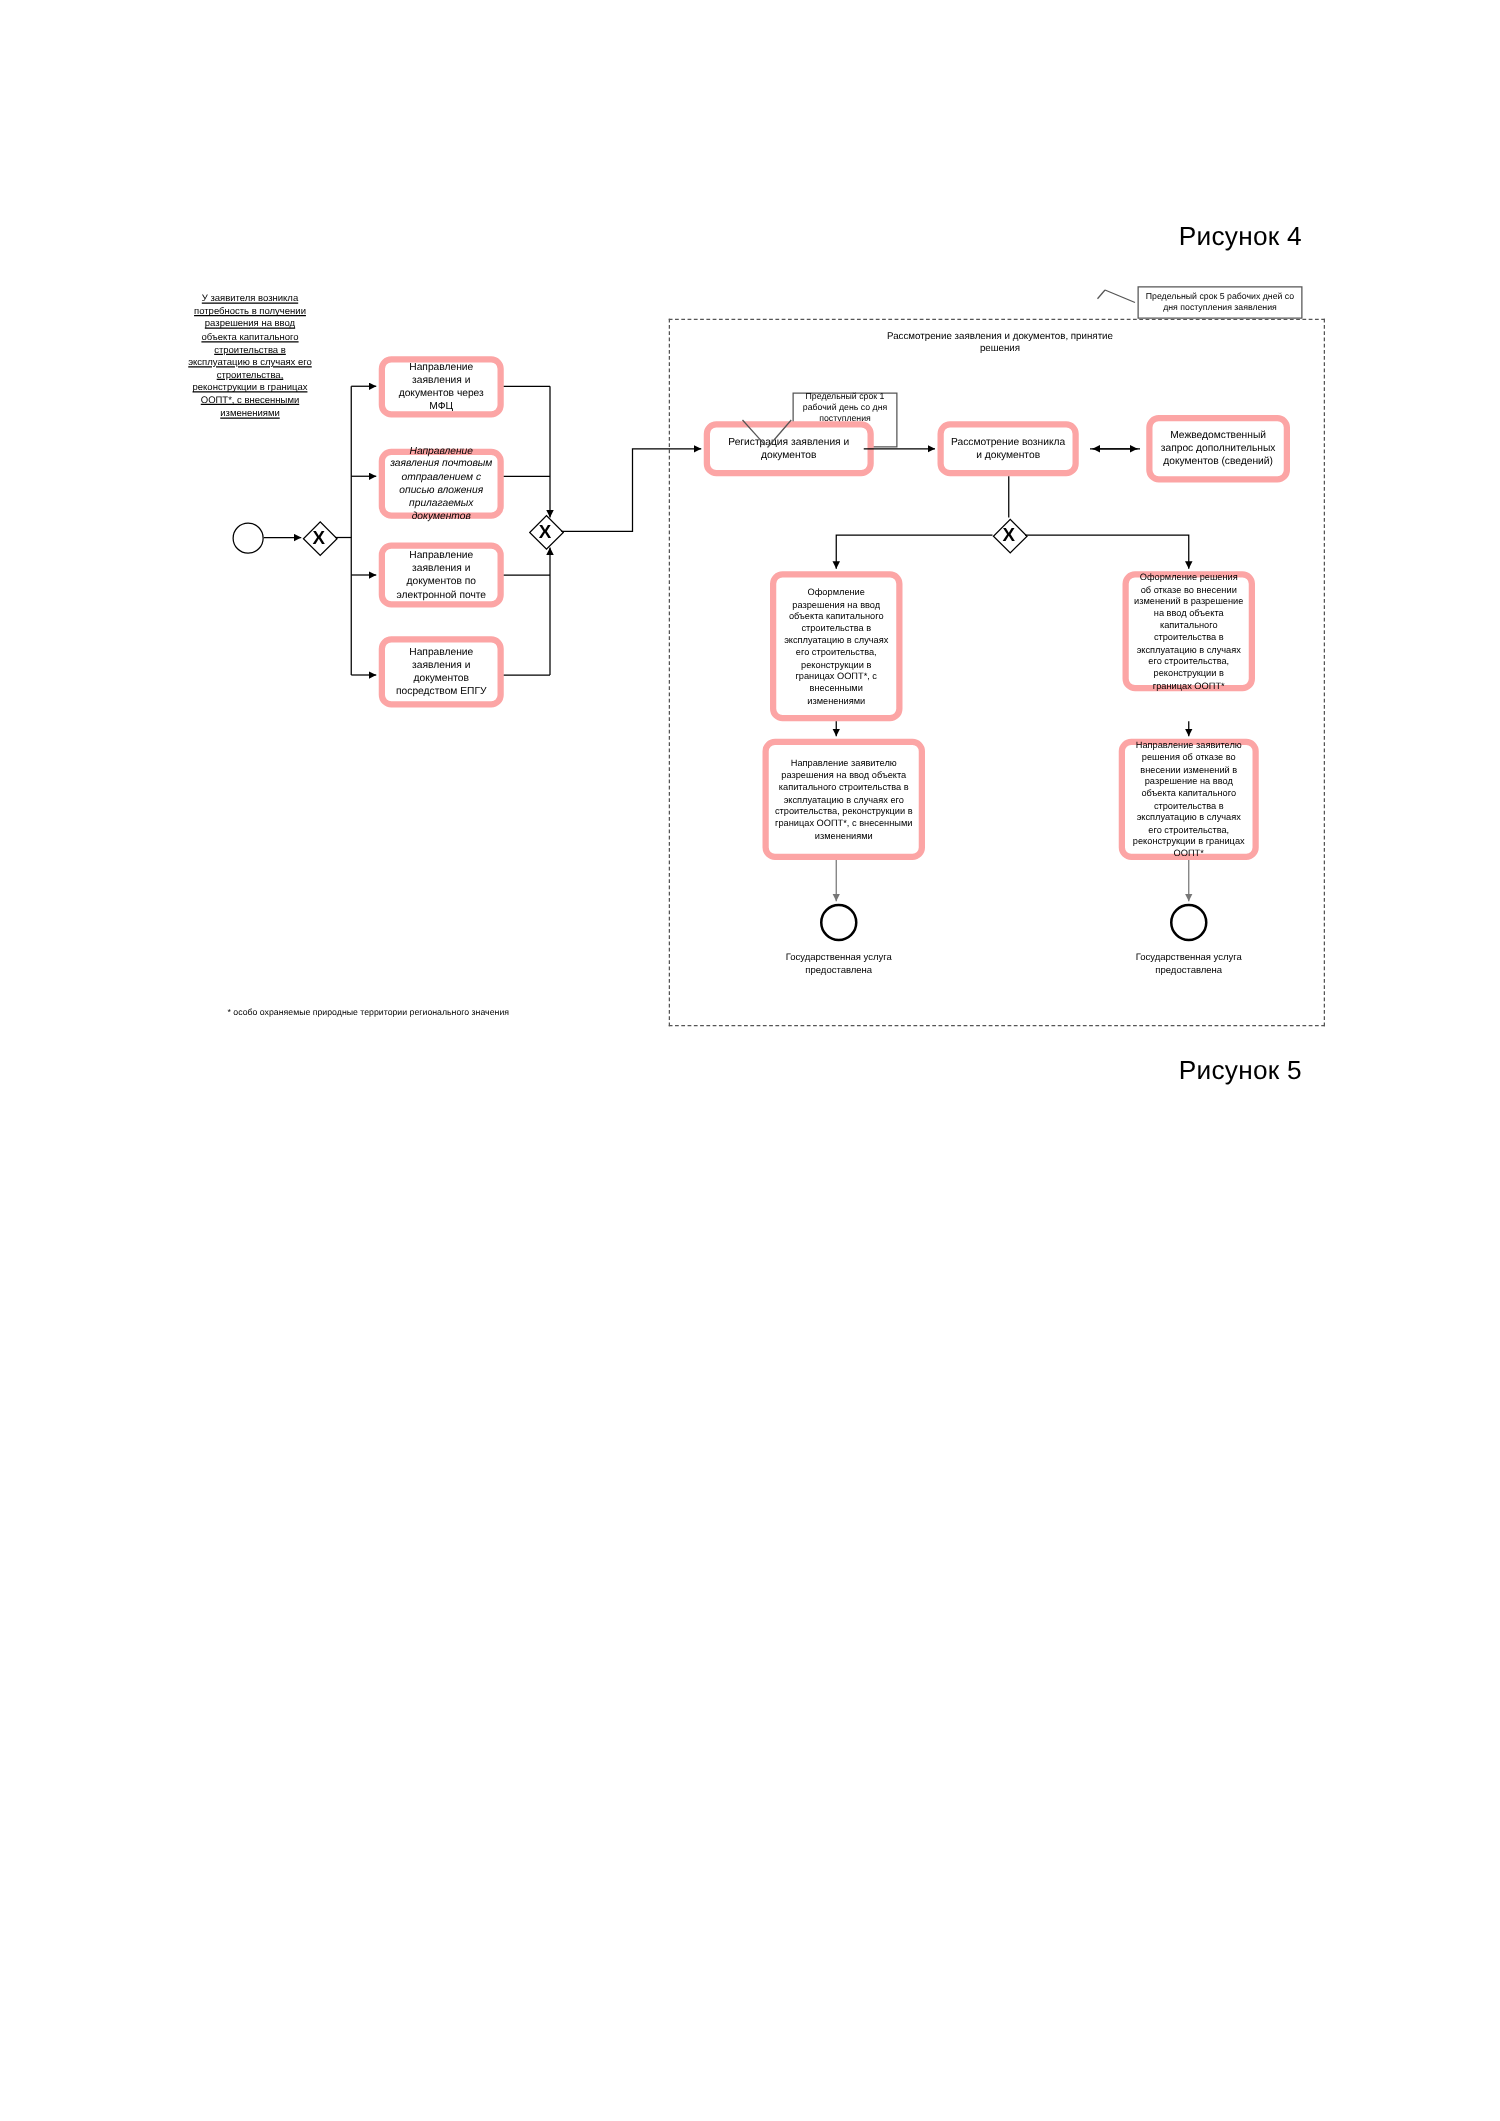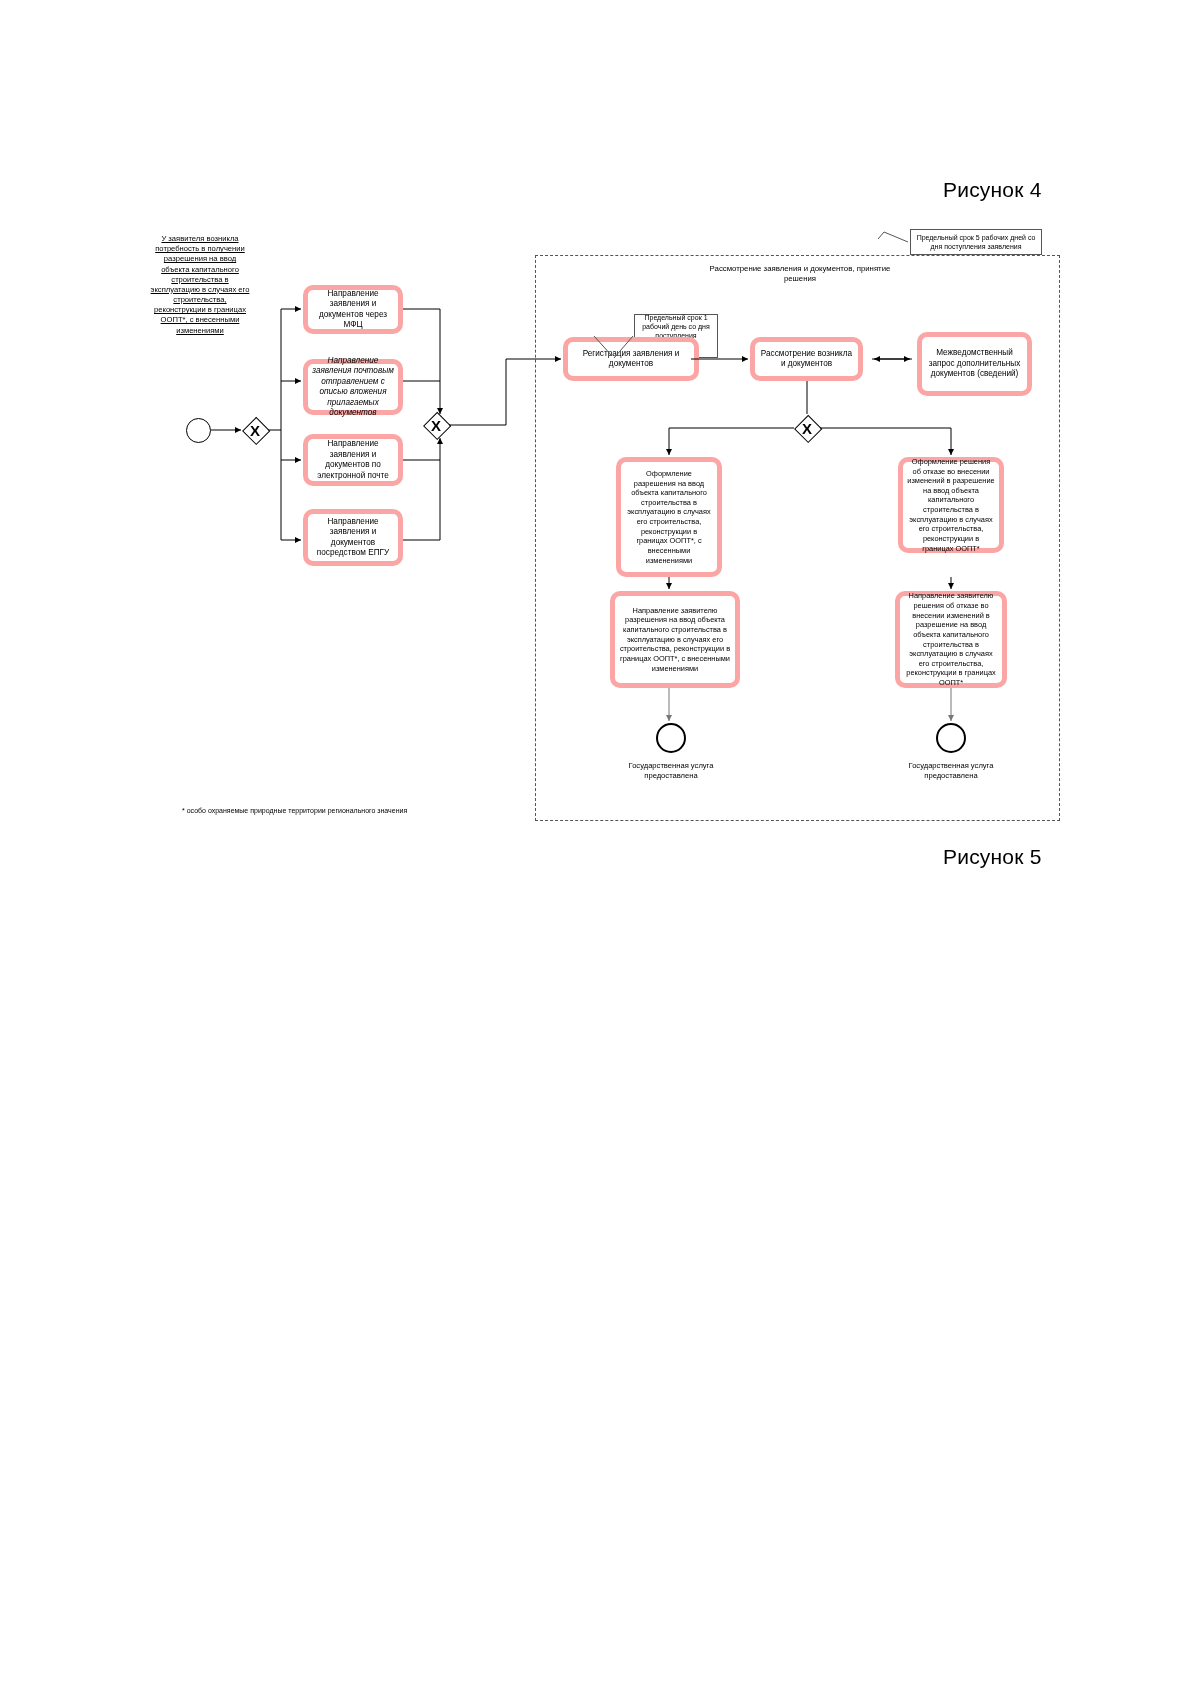--- a/index.html
+++ b/index.html
@@ -66,21 +66,21 @@
   <div class="node" style="left:303px;top:285px;width:100px;height:49px;">Направление заявления и документов через МФЦ</div>
   <div class="node" style="left:303px;top:359px;width:100px;height:56px;font-style:italic;">Направление заявления почтовым отправлением с описью вложения прилагаемых документов</div>
   <div class="node" style="left:303px;top:434px;width:100px;height:52px;">Направление заявления и документов по электронной почте</div>
   <div class="node" style="left:303px;top:509px;width:100px;height:57px;">Направление заявления и документов посредством ЕПГУ</div>
 
   <div class="note" style="left:910px;top:229px;width:132px;height:26px;">Предельный срок 5 рабочих дней со дня поступления заявления</div>
   <div class="note" style="left:634px;top:314px;width:84px;height:44px;">Предельный срок 1 рабочий день со дня поступления заявления и документов</div>
 
   <div class="node" style="left:563px;top:337px;width:136px;height:44px;">Регистрация заявления и документов</div>
   <div class="node" style="left:750px;top:337px;width:113px;height:44px;">Рассмотрение возникла и документов</div>
-  <div class="node" style="left:917px;top:332px;width:115px;height:64px;">Межведомственный запрос дополнительных документов (сведений)</div>
+  <div class="node" style="left:917px;top:332px;width:115px;height:54px;">Межведомственный запрос дополнительных документов (сведений)</div>
 
   <div class="gw" style="left:794px;top:415px;">
     <div class="dia"></div>
     <div class="x">X</div>
   </div>
 
   <div class="node small" style="left:616px;top:457px;width:106px;height:120px;">Оформление разрешения на ввод объекта капитального строительства в эксплуатацию в случаях его строительства, реконструкции в границах ООПТ*, с внесенными изменениями</div>
   <div class="node small" style="left:610px;top:591px;width:130px;height:97px;">Направление заявителю разрешения на ввод объекта капитального строительства в эксплуатацию в случаях его строительства, реконструкции в границах ООПТ*, с внесенными изменениями</div>
   <div class="circle thick" style="left:656px;top:723px;width:30px;height:30px;"></div>
   <div class="plain" style="left:621px;top:761px;width:100px;">Государственная услуга предоставлена</div>

